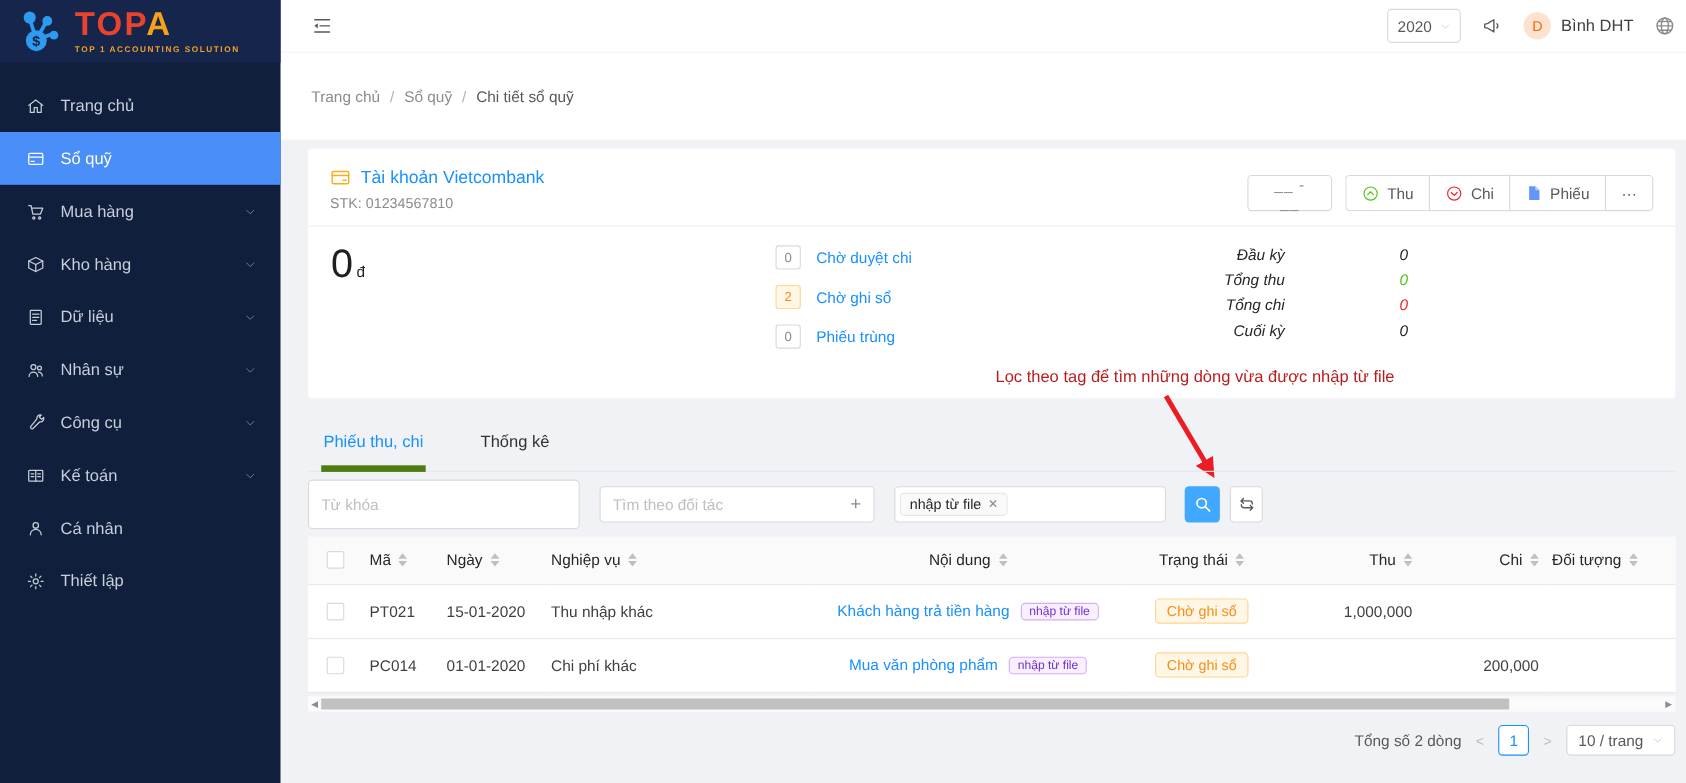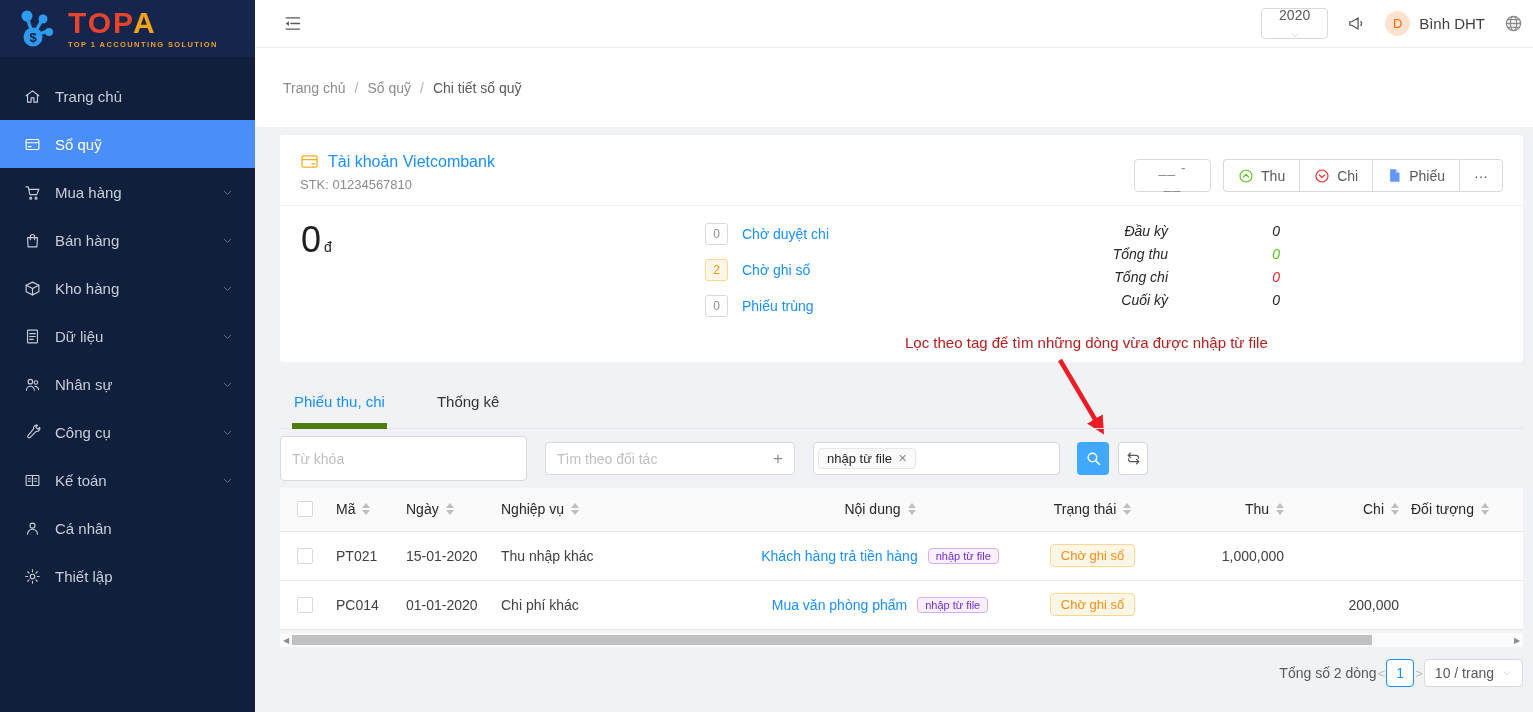--- a/index.html
+++ b/index.html
@@ -20,21 +20,21 @@
   .side-item .icn { width:17px; height:17px; margin-right:14px; flex:none; }
   .side-item .chev { width:11px; height:11px; margin-left:auto; color:#8a93a6; }
   .side-item.active { background:#4a8ef9; color:#ffffff; }
 
   
   .main { position:absolute; left:255px; top:0; width:1278px; height:712px; }
   .topbar { height:48px; background:#fff; border-bottom:1px solid #f0f0f0; display:flex; align-items:center; padding:0 10px 0 28px; }
   .fold-icn { width:19px; height:19px; color:#595959; cursor:pointer; }
   .topbar-right { margin-left:auto; display:flex; align-items:center; gap:19px; }
   .year-select { width:67px; height:31px; border:1px solid #d9d9d9; border-radius:4px; background:#fff;
-    display:flex; align-items:center; justify-content:center; gap:7px; font-size:14px; color:#595959; cursor:pointer;flex-direction:column; }
+    display:flex; align-items:center; justify-content:center; gap:7px; font-size:14px; color:#595959; cursor:pointer; }
   .year-select .chev { width:10px; height:10px; color:#bfbfbf; }
   .mega-icn { width:19px; height:19px; color:#595959; cursor:pointer; }
   .userchip { display:flex; align-items:center; gap:9px; cursor:pointer; }
   .avatar { width:25px; height:25px; border-radius:50%; background:#fde3cf; color:#f56a00; font-size:13px;
     display:flex; align-items:center; justify-content:center; }
   .username { font-size:15px; color:#404040; }
   .globe-icn { width:19px; height:19px; color:#8c8c8c; cursor:pointer; }
 
   
   .crumb-bar { height:79px; background:#fff; display:flex; align-items:center; padding:0 28px; gap:9px; font-size:14px; }
@@ -129,21 +129,21 @@
   .num { text-align:right; padding-right:20px; }
   .c { text-align:center; }
   .l { text-align:left; }
 
   .hscroll { position:absolute; left:25px; top:506px; width:1243px; height:14px; background:#fbfbfb;
     display:flex; align-items:center; }
   .hs-arrow { width:12px; color:#8c8c8c; font-size:8px; text-align:center; cursor:pointer; flex:none; }
   .hs-track { flex:1; height:12px; position:relative; }
   .hs-thumb { position:absolute; left:0; top:1px; width:1080px; height:10px; background:#c1c1c1; cursor:grab; }
 
-  .pager { position:absolute; top:531px; right:10px; display:flex; align-items:center; gap:1px; height:30px; }
+  .pager { position:absolute; top:531px; right:10px; display:flex; align-items:center; gap:13px; height:30px; }
   .pg-total { font-size:14px; color:#595959; }
   .pg-nav { color:#bfbfbf; font-size:13px; cursor:pointer; }
   .pg-page { width:28px; height:28px; border:1px solid #1890ff; border-radius:4px; color:#1890ff; font-size:14px;
     display:flex; align-items:center; justify-content:center; background:#fff; cursor:pointer; }
   .pg-size { height:28px; border:1px solid #d9d9d9; border-radius:4px; background:#fff; padding:0 10px;
     display:flex; align-items:center; gap:8px; font-size:14px; color:#595959; cursor:pointer; }
   .pg-size .chev { width:10px; height:10px; color:#bfbfbf; }
 </style>
 </head>
 <body>
@@ -190,34 +190,20 @@
     </div>
     <div class="side-item">
       <span class="icn">
           <svg class="lin" viewBox="0 0 24 24">
             <circle cx="9.5" cy="20" r="1.4"></circle>
             <circle cx="17" cy="20" r="1.4"></circle>
             <path d="M3 4 H6 L8.3 15 H18 L21 7.5 H7.2"></path>
           </svg>
         </span>
       <span>Mua hàng</span>
-      <span class="chev">
-          <svg class="lin" viewBox="0 0 24 24">
-            <path d="M5 9 L12 16 L19 9"></path>
-          </svg>
-        </span>
-    </div>
-    <div class="side-item">
-      <span class="icn">
-          <svg class="lin" viewBox="0 0 24 24">
-            <path d="M5 8 H19 L18.2 21 H5.8 Z"></path>
-            <path d="M9 11 V6.5 a3 3 0 0 1 6 0 V11"></path>
-          </svg>
-        </span>
-      <span>Bán hàng</span>
       <span class="chev">
           <svg class="lin" viewBox="0 0 24 24">
             <path d="M5 9 L12 16 L19 9"></path>
           </svg>
         </span>
     </div>
     <div class="side-item">
       <span class="icn">
           <svg class="lin" viewBox="0 0 24 24">
             <path d="M12 3 L21 7.5 V16.5 L12 21 L3 16.5 V7.5 Z"></path>

